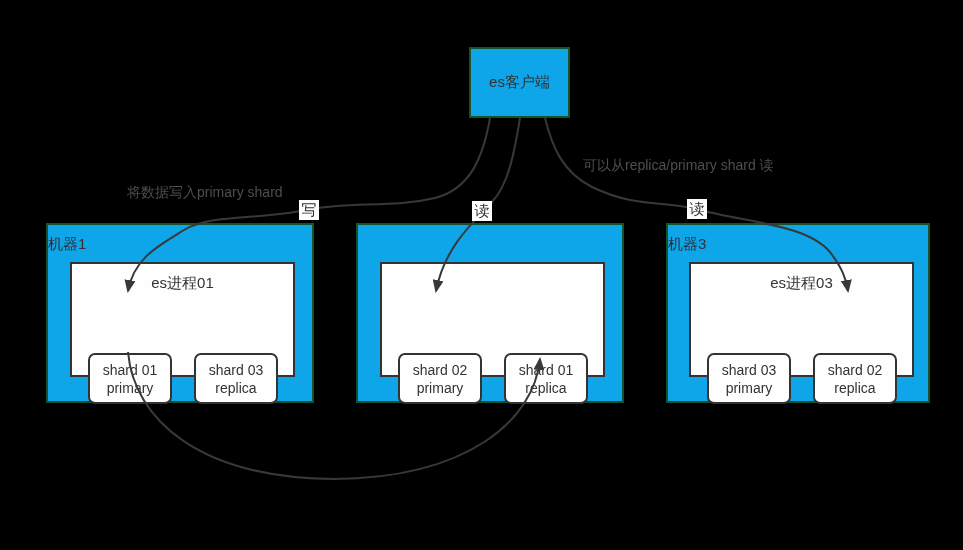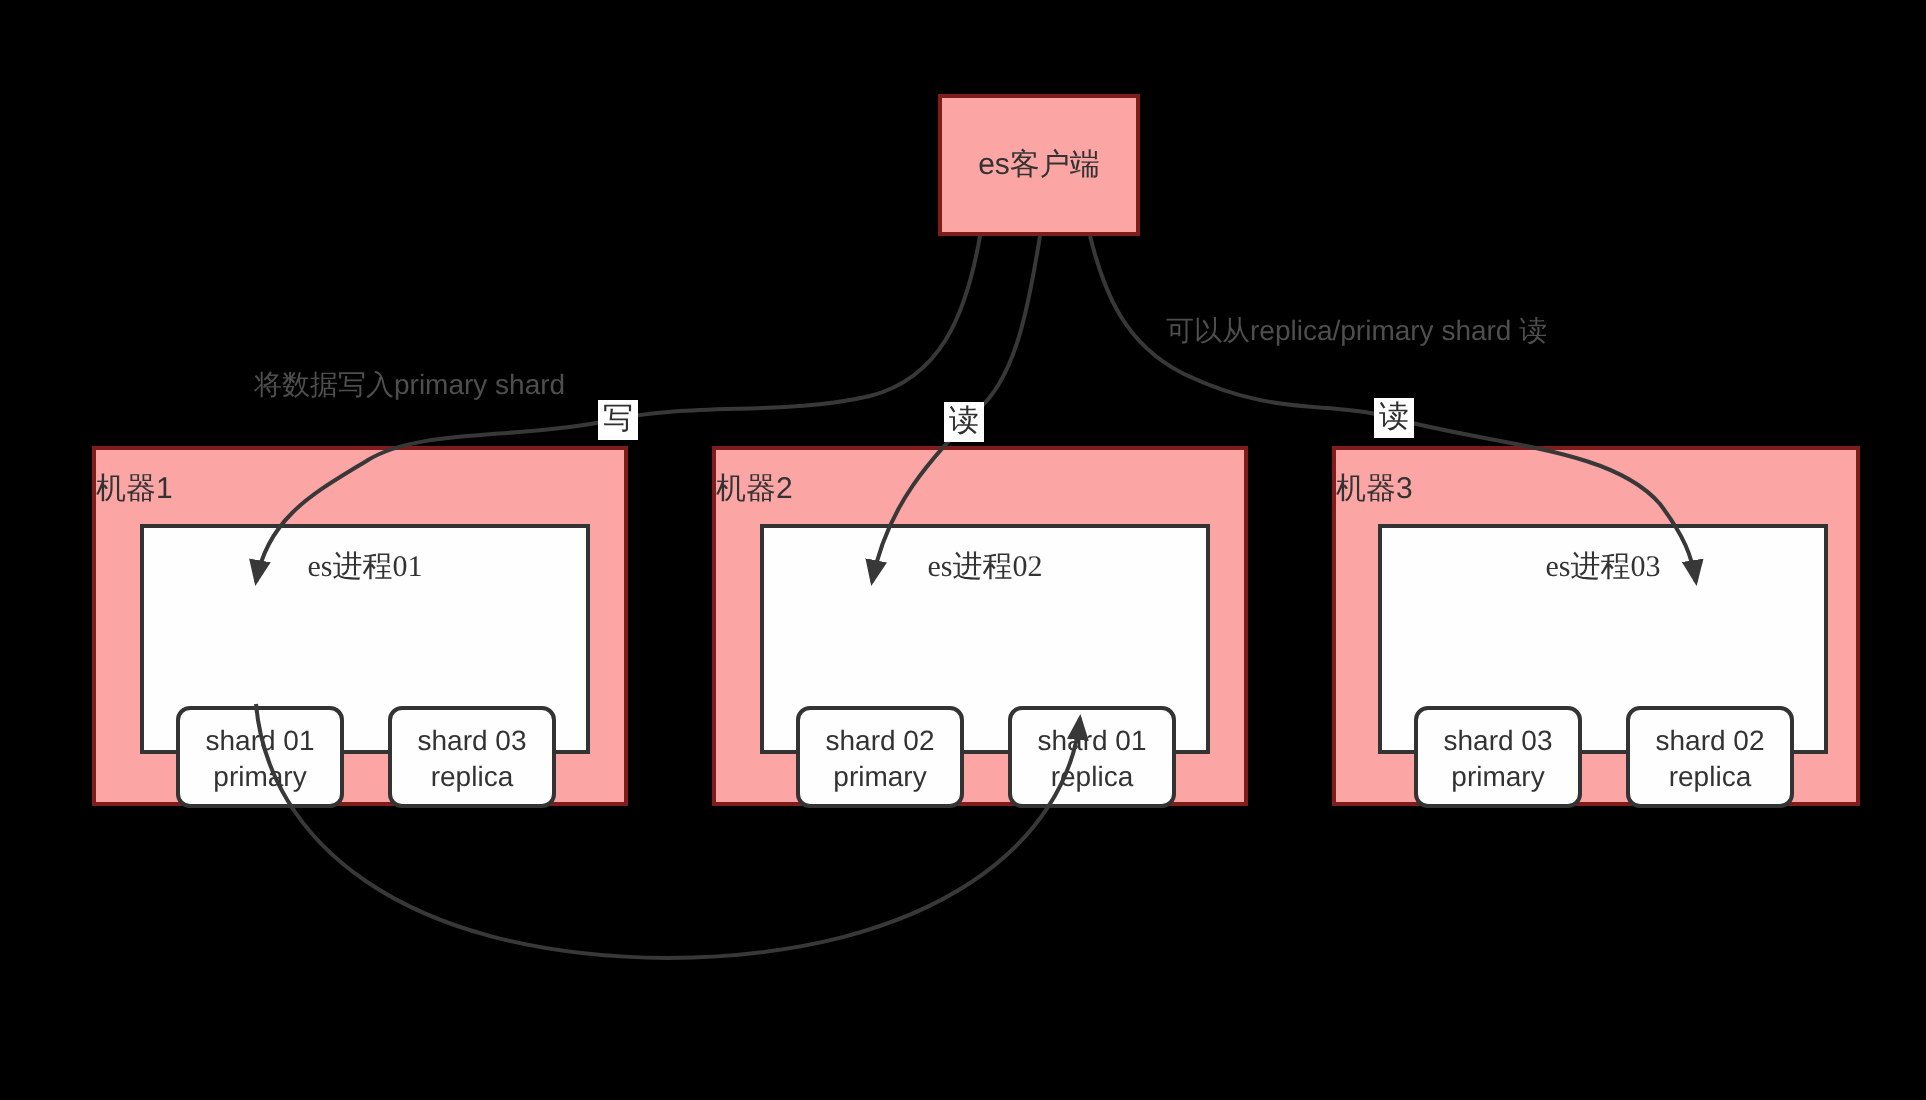--- a/index.html
+++ b/index.html
@@ -14,22 +14,22 @@
     position: relative;
     width: 963px;
     height: 550px;
     background: #000000;
     overflow: hidden;
   }
 
   
   .box {
     position: absolute;
-    background: #fca5a5;
-    border: 2px solid #7f1d1d;
+    background: #0ea5e9;
+    border: 2px solid #14532d;
     color: #333333;
   }
 
   .client-box {
     left: 469px; top: 47px;
     width: 101px; height: 71px;
     display: flex; align-items: center; justify-content: center;
     font-size: 15px;
     z-index: 1;
   }
@@ -58,21 +58,20 @@
     border: 2px solid #333333;
   }
   .machine.m3 .process { left: 21px; }
 
   .process-label {
     position: absolute;
     top: 10px; left: 0; right: 0;
     text-align: center;
     font-size: 15px;
     color: #333333;
-    font-family: Liberation Serif, serif;
   }
 
   .shard {
     position: absolute;
     top: 41px;
     width: 84px; height: 51px;
     background: #fefefe;
     border: 2px solid #333333;
     border-radius: 7px;
     display: flex; align-items: center; justify-content: center;
@@ -136,23 +135,21 @@
     <div class="process">
       <div class="process-label">es进程01</div>
       <div class="shard pos-left">shard 01
 primary</div>
       <div class="shard pos-right">shard 03
 replica</div>
     </div>
   </div>
 
   <div class="box machine m2">
-    <div class="machine-label">机器2</div>
     <div class="process">
-      <div class="process-label">es进程02</div>
       <div class="shard pos-left">shard 02
 primary</div>
       <div class="shard pos-right">shard 01
 replica</div>
     </div>
   </div>
 
   <div class="box machine m3">
     <div class="machine-label">机器3</div>
     <div class="process">

